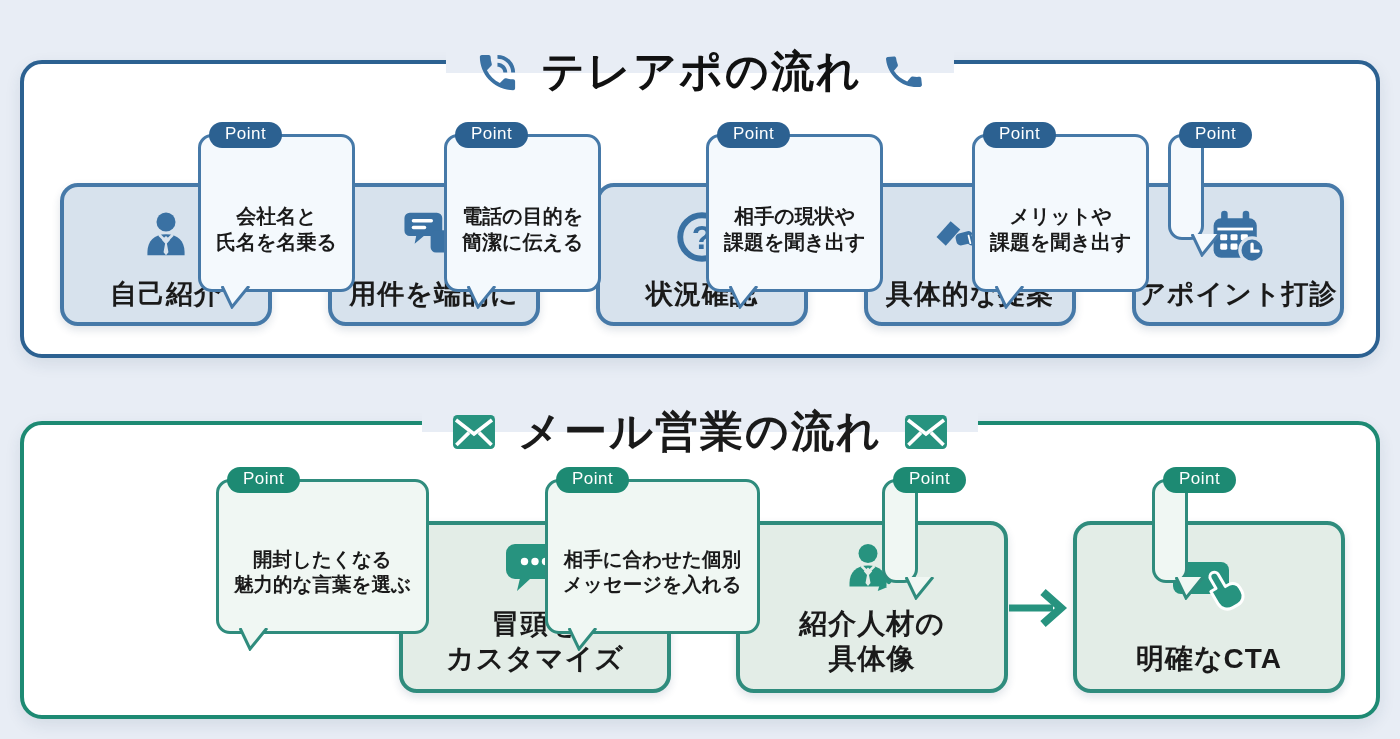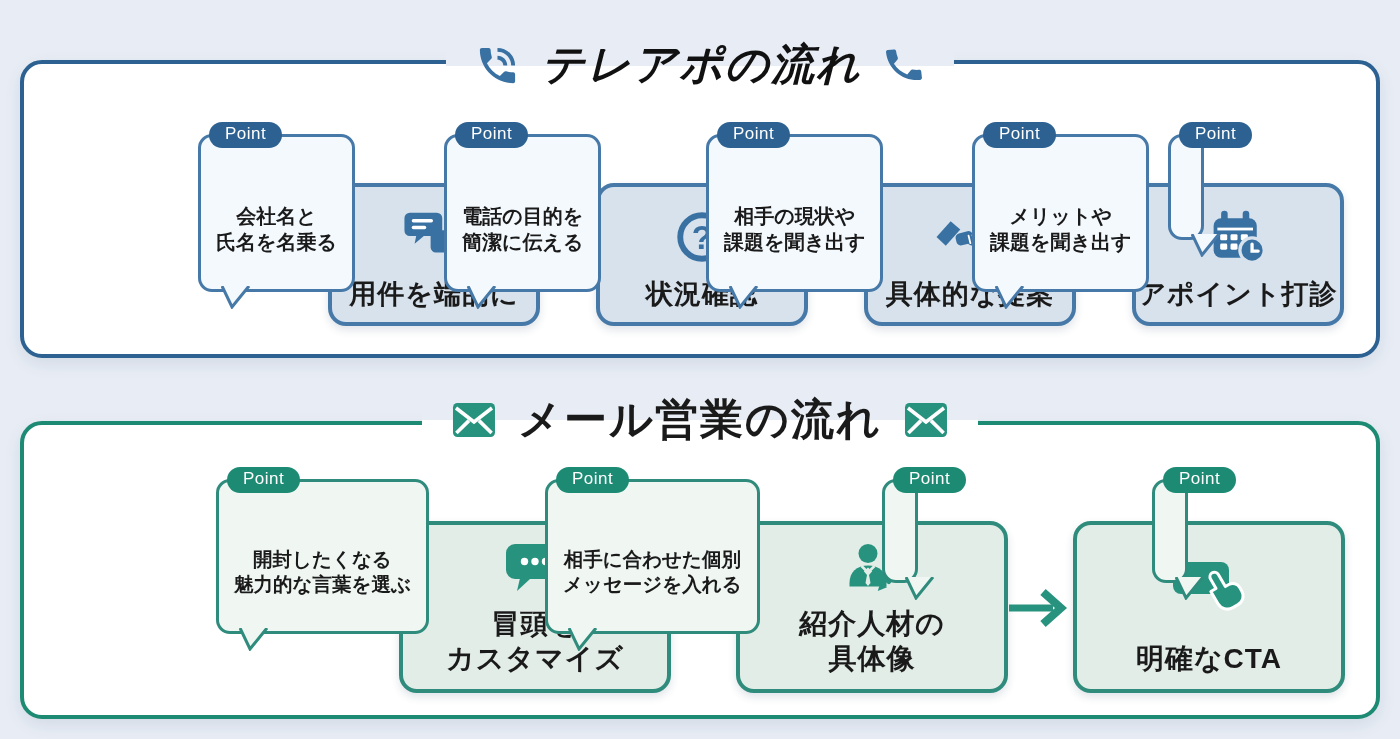--- a/index.html
+++ b/index.html
@@ -10,23 +10,23 @@
   .panel{position:absolute;left:20px;width:1360px;height:298px;background:var(--panel-bg,#fff);
          border:4px solid;border-radius:22px;box-sizing:border-box;
          box-shadow:0 6px 16px rgba(30,60,90,.10);}
   .panel.blue{top:60px;border-color:var(--tele-accent,#2c6191);}
   .panel.green{top:421px;border-color:var(--mail-accent,#1d8a73);}
 
   
   .sec-title{position:absolute;left:50%;transform:translateX(-50%);display:flex;align-items:center;
              gap:20px;padding:0 28px;height:72px;font-size:43px;font-weight:900;color:var(--ink,#1a1a1a);
              letter-spacing:2px;z-index:5;white-space:nowrap;}
-  .sec-title.blue{top:29px;color:#111;
-      background:linear-gradient(180deg,var(--page-bg) 0 52%,var(--panel-bg) 52% 100%);font-style:italic;}
-  .sec-title.green{top:384px;
+  .sec-title.blue{top:36px;color:#111;
+      background:linear-gradient(180deg,var(--page-bg) 0 52%,var(--panel-bg) 52% 100%);}
+  .sec-title.green{top:396px;
       background:linear-gradient(180deg,var(--page-bg) 0 50%,var(--panel-bg) 50% 100%);}
   .sec-title .ticn{display:flex;align-items:center;}
   .sec-title.blue .ticn{color:var(--tele-icon,#3a71a3);}
   .sec-title.green .ticn{color:var(--mail-icon,#27937f);}
 
   
   .card{position:absolute;display:flex;flex-direction:column;align-items:center;justify-content:flex-end;
         border:4px solid;border-radius:18px;box-sizing:border-box;box-shadow:0 4px 9px rgba(30,60,90,.14);}
   .card.blue{top:183px;width:212px;height:143px;background:var(--tele-card-bg,#d7e2ed);
              border-color:var(--tele-border,#4679a8);color:var(--tele-icon,#3a71a3);
@@ -83,20 +83,31 @@
       </svg>
     </span>
     <span>テレアポの流れ</span>
     <span class="ticn">
       <svg width="44" height="44" viewBox="0 0 24 24" fill="currentColor" style="transform:rotate(-6deg)">
         <path d="M6.62 10.79c1.44 2.83 3.76 5.14 6.59 6.59l2.2-2.21c.27-.27.67-.36 1.02-.24 1.12.37 2.33.57 3.57.57.55 0 1 .45 1 1V20c0 .55-.45 1-1 1-9.39 0-17-7.61-17-17 0-.55.45-1 1-1h3.5c.55 0 1 .45 1 1 0 1.25.2 2.45.57 3.57.11.35.03.74-.25 1.02l-2.2 2.2z"></path>
       </svg>
     </span>
   </div>
 
+  <div class="card blue t1">
+    <span class="icn">
+      <svg width="58" height="58" viewBox="0 0 64 64" fill="currentColor">
+        <circle cx="32" cy="15.5" r="10.5"></circle>
+        <path d="M32 29c-12.8 0-20.5 7.6-20.5 19.6V52h41v-3.4C52.5 36.6 44.8 29 32 29z"></path>
+        <path d="M24.5 29.5 L32 37 L39.5 29.5" fill="none" stroke="var(--cut)" stroke-width="3"></path>
+        <path d="M32 31l-4.6 4.1 3.6 4.2-1.7 9.4 2.7 3.3 2.7-3.3-1.7-9.4 3.6-4.2z" fill="var(--cut)"></path>
+      </svg>
+    </span>
+    <span class="label">自己紹介</span>
+  </div>
 
   <div class="card blue t2">
     <span class="icn">
       <svg width="62" height="56" viewBox="0 0 64 56" fill="currentColor">
         <path d="M7 3h28a5.5 5.5 0 0 1 5.5 5.5v13A5.5 5.5 0 0 1 35 27H21.5l-9.5 8 1.6-8H7a5.5 5.5 0 0 1-5.5-5.5v-13A5.5 5.5 0 0 1 7 3z"></path>
         <rect x="9" y="9.5" width="22" height="3.6" rx="1.8" fill="#fff"></rect>
         <rect x="9" y="16.5" width="15" height="3.6" rx="1.8" fill="#fff"></rect>
         <path d="M34 21h23a5.5 5.5 0 0 1 5.5 5.5v12A5.5 5.5 0 0 1 57 44h-4.6l1.6 8-9.5-8H34a5.5 5.5 0 0 1-5.5-5.5v-12A5.5 5.5 0 0 1 34 21z"></path>
       </svg>
     </span>

